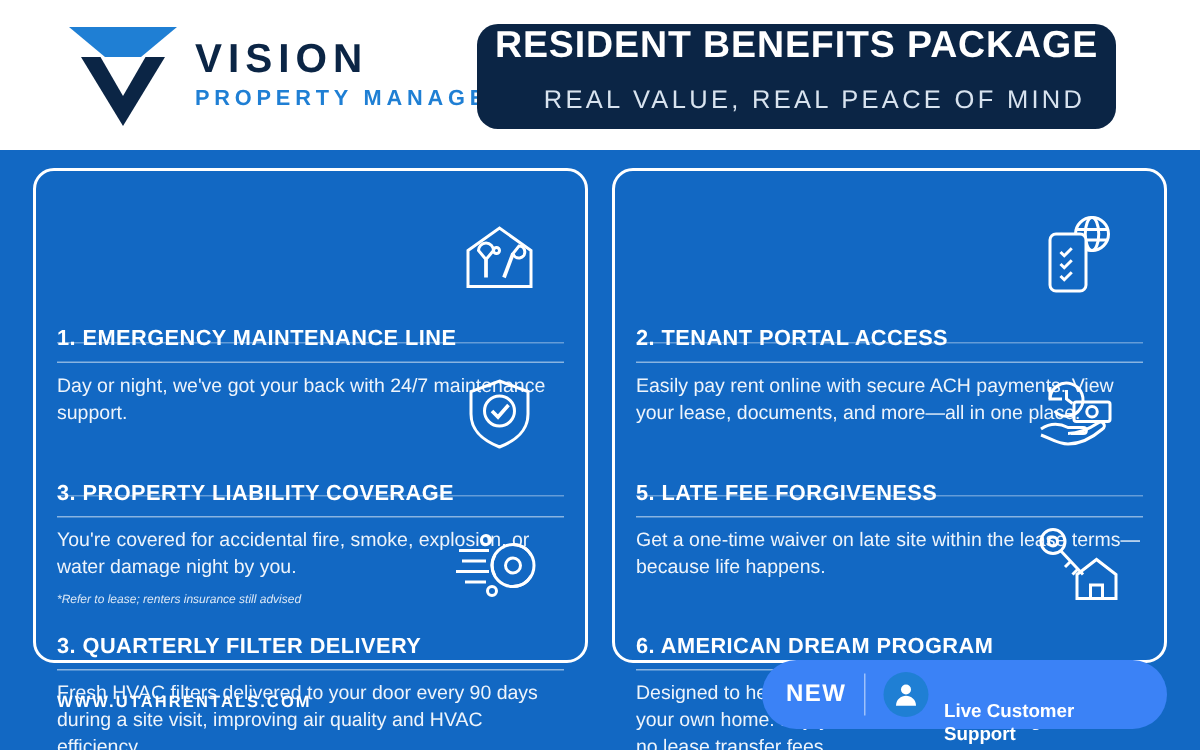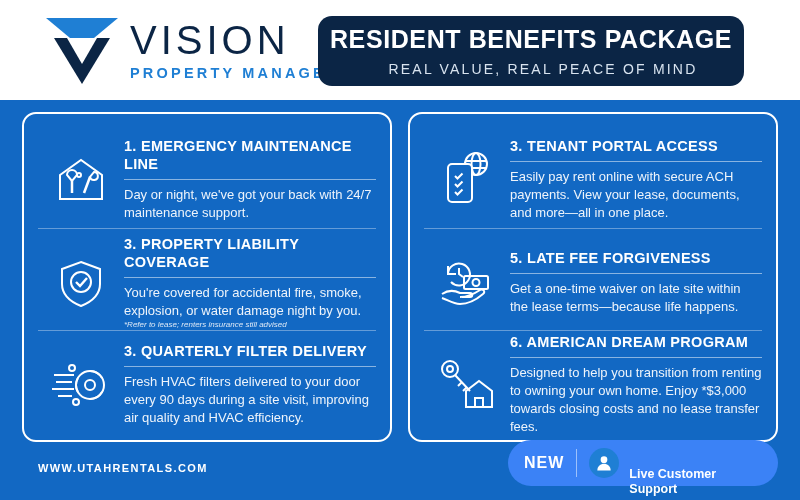--- a/index.html
+++ b/index.html
@@ -52,73 +52,73 @@
   .logo-mark .dark-v-inner {
     position: absolute;
     top: 24px; left: 29px;
     width: 0; height: 0;
     border-left: 15px solid transparent;
     border-right: 15px solid transparent;
     border-top: 26px solid #ffffff;
   }
   .logo-text { line-height: 1; }
   .logo-title {
-    font-size: 40px;
-    font-weight: normal;
+    font-size: 27px;
+    font-weight: bold;
     letter-spacing: 4px;
     color: #0b2545;
   }
   .logo-sub {
     font-size: 14.5px;
     letter-spacing: 3.2px;
     color: #1f7fd4;
     font-weight: bold;
     margin-top: 6px;
     text-align: right;
   }
   .title-card {
     position: absolute;
     top: 16px; left: 318px;
     width: 426px; height: 70px;
     background: #0b2545;
     border-radius: 14px;
     display: flex;
     flex-direction: column;
     align-items: center;
-    justify-content: center;
   }
   .title-main {
     color: #ffffff;
     font-size: 25px;
     font-weight: bold;
     letter-spacing: 0.6px;
   }
   .title-sub {
     color: #d8e3ef;
-    font-size: 14px;
+    font-size: 17px;
     letter-spacing: 2.2px;
-    margin-top: 7px;
+    margin-top: 12px;
     padding-left: 24px;
   }
   
   .col {
     position: absolute;
     top: 112px;
     width: 370px; height: 330px;
     border: 2px solid #ffffff;
     border-radius: 14px;
     padding: 12px 14px;
   }
   .col-left  { left: 22px; }
   .col-right { left: 408px; }
 
   .benefit {
     display: flex;
-    align-items: center;
+    align-items: flex-end;
     height: 102px;
+    flex-direction: column;
   }
   .benefit + .benefit { border-top: 1px solid rgba(255,255,255,0.35); }
   .b-icon {
     width: 86px;
     flex: 0 0 86px;
     display: flex;
     align-items: center;
     justify-content: center;
     padding-top: 6px;
   }
@@ -137,21 +137,21 @@
   }
   .b-desc {
     color: #eef4fb;
     font-size: 13px;
     line-height: 1.38;
   }
   .b-note {
     color: #dce8f6;
     font-size: 8px;
     font-style: italic;
-    margin-top: 0;
+    margin-top: 8px;
   }
   
   .footer-url {
     position: absolute;
     left: 38px; bottom: 26px;
     color: #ffffff;
     font-size: 11px;
     font-weight: bold;
     letter-spacing: 1.4px;
   }
@@ -287,21 +287,21 @@
           <circle cx="40" cy="14" r="11"></circle>
           <ellipse cx="40" cy="14" rx="4.5" ry="11"></ellipse>
           <path d="M29.5 11 h21 M29.5 18 h21"></path>
           <rect x="12" y="14" width="24" height="38" rx="4" fill="#1268c3"></rect>
           <path d="M19 26 l2.5 2.5 l5 -5"></path>
           <path d="M19 34 l2.5 2.5 l5 -5"></path>
           <path d="M19 42 l2.5 2.5 l5 -5"></path>
         </svg>
       </div>
       <div class="b-body">
-        <div class="b-title">3. TENANT PORTAL ACCESS</div>
+        <div class="b-title">2. TENANT PORTAL ACCESS</div>
         <div class="b-rule"></div>
         <div class="b-desc">Easily pay rent online with secure ACH payments. View your lease, documents, and more—all in one place.</div>
       </div>
     </div>
 
     <div class="benefit">
       <div class="b-icon">
         <svg width="62" height="58" viewBox="0 0 62 58" fill="none" stroke="#ffffff" stroke-width="2">
           <path d="M12 20 a11 11 0 1 1 3 8"></path>
           <path d="M12 12 v8 h8"></path>

